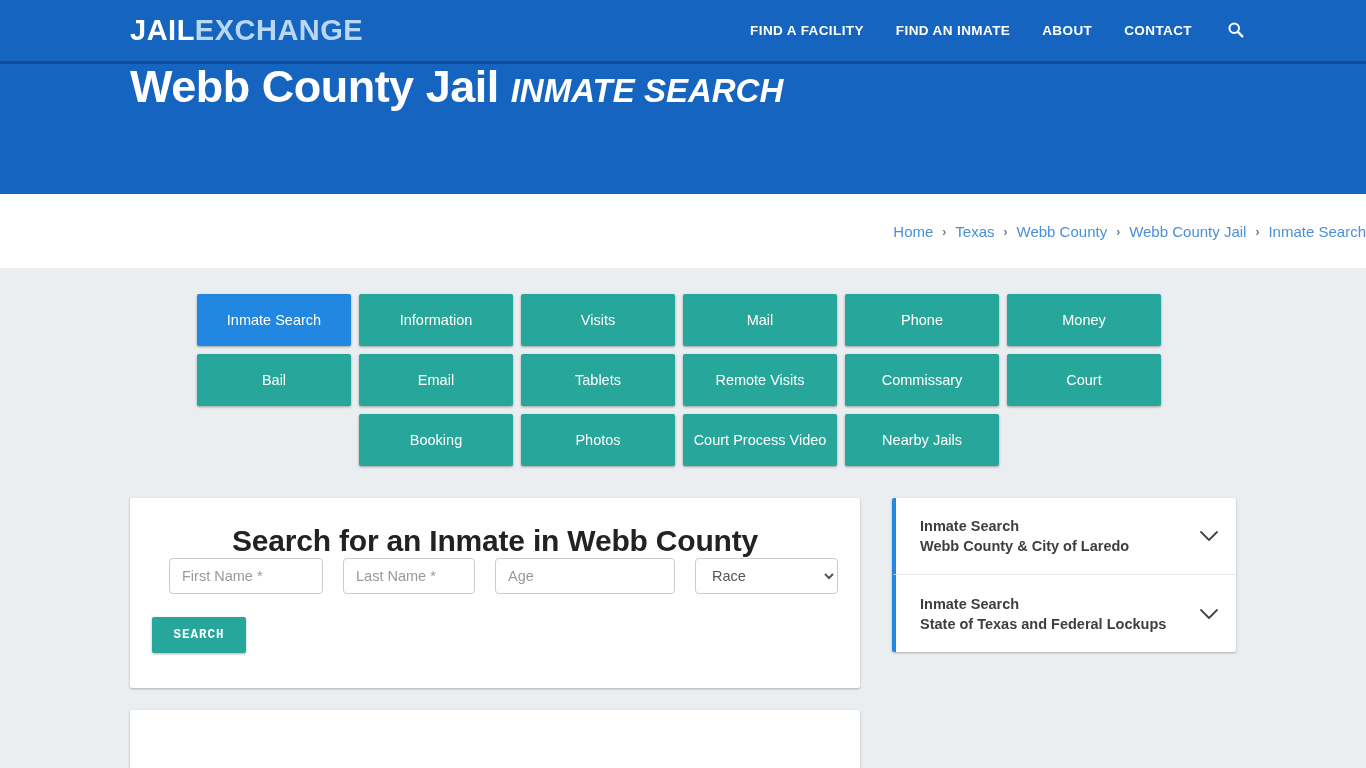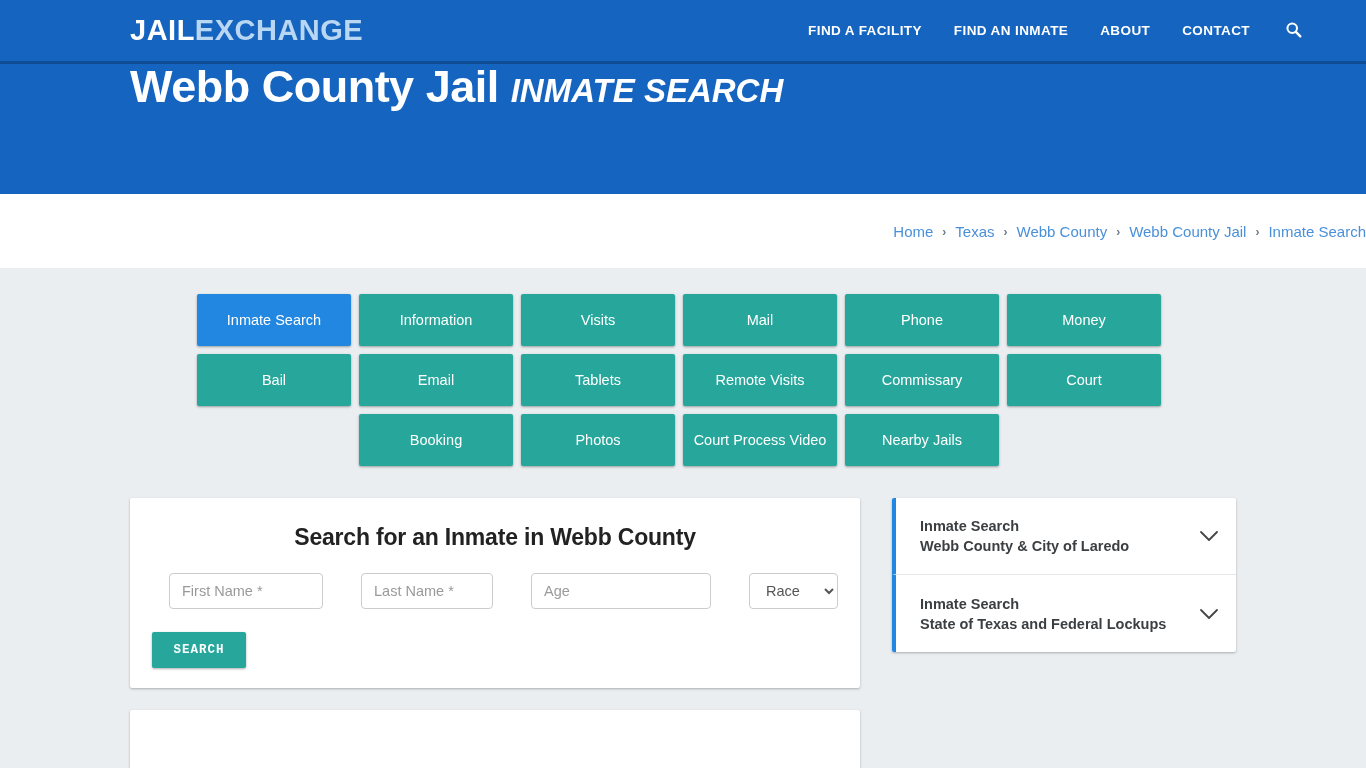--- a/index.html
+++ b/index.html
@@ -38,21 +38,21 @@
     user-select: none;
   }
   .logo .jail { color: #ffffff; }
   .logo .exchange { color: #b9d7f2; }
 
   .nav-links {
     margin-left: auto;
     display: flex;
     align-items: center;
     gap: 0;
-    padding-right: 58px;
+    padding-right: 116px;
   }
   .nav-links a {
     color: #ffffff;
     text-decoration: none;
     font-size: 13.5px;
     font-weight: bold;
     letter-spacing: 0.4px;
     padding: 0 16px;
     white-space: nowrap;
   }
@@ -172,29 +172,28 @@
 
   .search-card {
     background: #ffffff;
     border-radius: 2px;
     box-shadow: 0 1px 3px rgba(0,0,0,0.16), 0 1px 2px rgba(0,0,0,0.12);
     padding: 26px 22px 30px 22px;
     height: 190px;
   }
   .search-card h2 {
     text-align: center;
-    font-size: 23px;
+    font-size: 30px;
     font-weight: bold;
     color: #222;
-    margin-bottom: 22px;
     letter-spacing: -0.2px;
   }
   .field-row {
     display: flex;
-    gap: 38px;
+    gap: 20px;
     padding: 0 0 0 17px;
   }
   .field-row input[type="text"],
   .field-row select {
     height: 36px;
     border: 1px solid #ccc;
     border-radius: 4px;
     padding: 0 12px;
     font-size: 14.5px;
     font-family: "Liberation Sans", sans-serif;

